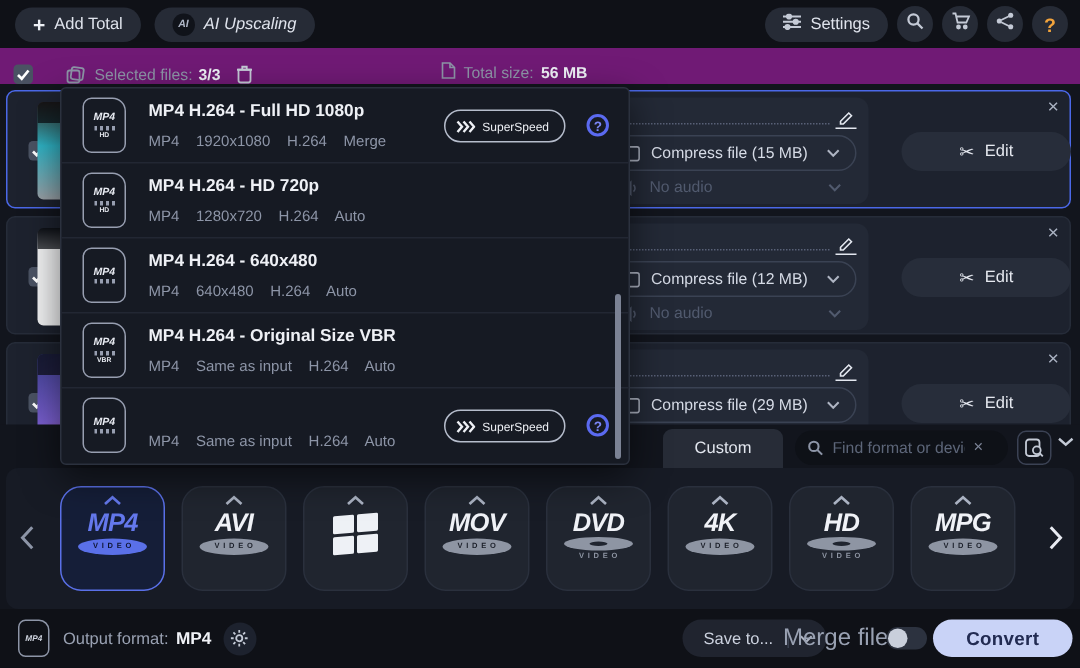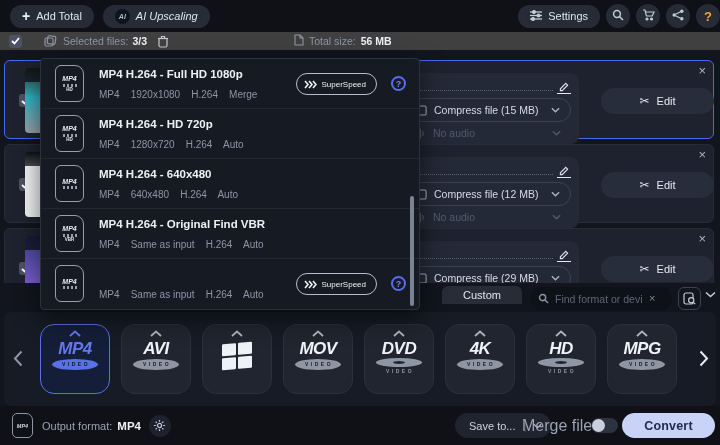--- a/index.html
+++ b/index.html
@@ -10,66 +10,66 @@
   
   .topbar { position:absolute; left:0; top:0; width:720px; height:32px; background:#0f1117;
             display:flex; align-items:center; }
   .pill-btn { display:flex; align-items:center; gap:6px; height:23px; padding:0 12px;
               background:#262b36; border-radius:12px; font-size:11px; color:#dfe3ec; cursor:pointer; }
   .pill-btn.addmedia { margin-left:10px; }
   .pill-btn.ai { margin-left:9px;font-style:italic; }
   .plus { font-size:14px; font-weight:700; line-height:1; color:#eef1f6; }
   .ai-badge { width:15px; height:15px; border-radius:50%; background:#10131a; color:#aeb6c6;
               font-size:7px; font-weight:700; display:flex; align-items:center; justify-content:center; }
-  .topbar-right { margin-left:auto; display:flex; align-items:center; gap:6px; }
+  .topbar-right { margin-left:auto; display:flex; align-items:center; gap:6px; padding-right:8px; }
   .circle-btn { width:24px; height:24px; border-radius:50%; background:#262b36; display:flex;
                 align-items:center; justify-content:center; color:#c4cad6; cursor:pointer; }
   .circle-btn.help { color:#f2a33c; font-weight:700; font-size:13px; }
 
   
-  .toolbar { position:absolute; left:0; top:32px; width:720px; height:18px; background:#404040;
-             display:flex; align-items:center; font-size:10.5px; color:#8d95a7; }
+  .toolbar { position:absolute; left:0; top:32px; width:720px; height:24px; background:#701a75;
+             display:flex; align-items:flex-end; font-size:10.5px; color:#8d95a7; }
   .cbx { width:13px; height:13px; border-radius:3px; background:#4a5263; display:flex; align-items:center;
          justify-content:center; color:#fff; margin-left:9px; flex:0 0 auto; }
   .tb-ico { color:#8d95a7; margin-left:22px; display:flex; }
   .tb-strong { color:#eef1f6; font-weight:700; margin-left:4px; }
   .trash { margin-left:10px; color:#c4cad6; display:flex; cursor:pointer; }
   .total-group { position:absolute; left:294px; display:flex; align-items:center; gap:5px; }
 
   
   .filelist { position:absolute; left:0; top:56px; width:720px; height:254px; background:#12151d; }
   .frow { position:absolute; left:4px; width:710px; height:79px; background:#1d222e;
           border:1px solid #262c39; border-radius:6px; }
   .frow.sel { border-color:#4b68e8; }
   .frow .rowcbx { position:absolute; left:5px; top:33px; }
   .thumb { position:absolute; left:20px; top:7px; width:60px; height:65px; border-radius:4px; overflow:hidden; }
   .thumb .clockbar { position:absolute; left:0; top:0; width:100%; height:14px; background:rgba(10,12,18,.72);
                      display:flex; align-items:center; justify-content:center; color:#cfd4df; }
   .thumb-teal  { background:linear-gradient(180deg,#3a2b22 0%,#2fb4c6 45%,#9aa0a6 100%); }
   .thumb-white { background:linear-gradient(180deg,#1a1d24 0%,#f2f3f4 22%,#f2f3f4 100%); }
   .thumb-purple{ background:linear-gradient(160deg,#3b3f8f 0%,#7a5fd0 55%,#c4559c 100%); }
-  .infocard { position:absolute; left:392px; top:12px; width:182px; height:71px; background:#232936; border-radius:8px; padding:4px 8px 0; }
+  .infocard { position:absolute; left:392px; top:4px; width:182px; height:71px; background:#232936; border-radius:8px; padding:4px 8px 0; }
   .nameline { display:flex; align-items:flex-end; height:17px; }
   .dotline { flex:1; border-bottom:1px dotted #596177; height:1px; margin-bottom:3px; }
   .pencil { color:#e3e7ef; margin-left:4px; border-bottom:1.5px solid #e3e7ef; padding:0 2px 1px; display:flex; }
   .selpill { display:flex; align-items:center; gap:7px; height:24px; margin-top:4px; padding:0 10px;
              border:1px solid #3a4253; border-radius:13px; font-size:10.5px; color:#d6dbe6; cursor:pointer; }
   .selpill .chev { margin-left:auto; color:#aeb4c2; display:flex; }
   .audioline { display:flex; align-items:center; gap:7px; height:22px; padding:0 10px; font-size:10.5px; color:#515a6e; }
   .audioline .chev { margin-left:auto; display:flex; }
   .edit-btn { position:absolute; left:596px; top:27px; width:113px; height:26px; background:#272d3a;
               border-radius:14px; display:flex; align-items:center; justify-content:center; gap:7px;
               font-size:11px; color:#e6e9f0; cursor:pointer; }
   .scissors { font-size:12px; line-height:1; }
   .row-close { position:absolute; right:7px; top:3px; font-size:13px; color:#aab2c2; cursor:pointer; line-height:1; }
 
   
   .bottom-section { position:absolute; left:0; top:283px; width:720px; height:123px; background:#12151d; z-index:20; }
   .tabrow { position:relative; height:29px; }
-  .tab-custom { position:absolute; left:442px; top:3px; width:80px; height:18px; background:#272c37;
+  .tab-custom { position:absolute; left:442px; top:3px; width:80px; height:26px; background:#272c37;
                 border-radius:6px 6px 0 0; display:flex; align-items:center; justify-content:center;
                 font-size:11px; color:#e2e6ee; cursor:pointer; }
   .searchbox { position:absolute; left:530px; top:4px; width:142px; height:23px; background:#0e1117;
                border-radius:12px; display:flex; align-items:center; padding:0 8px; gap:6px; }
   .searchbox input { background:transparent; border:none; outline:none; color:#aab2c2; font-size:10.5px; width:88px;
                      font-family:"Liberation Sans", sans-serif; }
   .searchbox input::placeholder { color:#5d6679; }
   .search-x { color:#7d8598; font-size:11px; cursor:pointer; line-height:1; }
   .docsearch-btn { position:absolute; left:678px; top:4px; width:23px; height:23px; border:1px solid #3b4254;
                    border-radius:6px; display:flex; align-items:center; justify-content:center; color:#c4cad6; cursor:pointer; }
@@ -616,21 +616,21 @@
           </span>
           <span class="ptitle">MP4 H.264 - 640x480</span>
           <span class="pmeta">MP4    640x480    H.264    Auto</span>
         </div>
         <div class="pitem">
           <span class="picon">
             <span class="pt">MP4</span>
             <span class="stripes"></span>
             <span class="ps">VBR</span>
           </span>
-          <span class="ptitle">MP4 H.264 - Original Find VBR</span>
+          <span class="ptitle">MP4 H.264 - Original Size VBR</span>
           <span class="pmeta">MP4    Same as input    H.264    Auto</span>
         </div>
         <div class="pitem">
           <span class="picon">
             <span class="pt">MP4</span>
             <span class="stripes"></span>
           </span>
           <span class="pmeta">MP4    Same as input    H.264    Auto</span>
           <span class="ss-badge">
             <span class="ss-chev">

